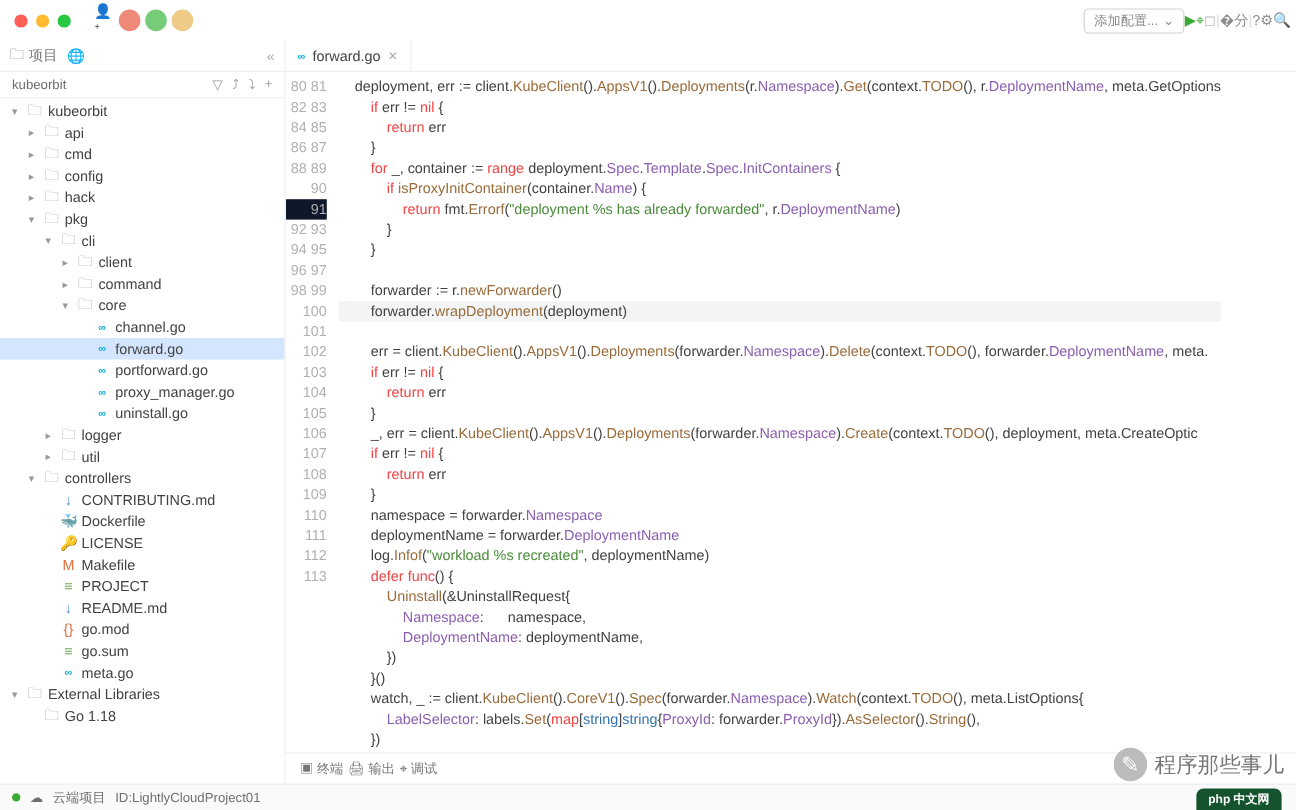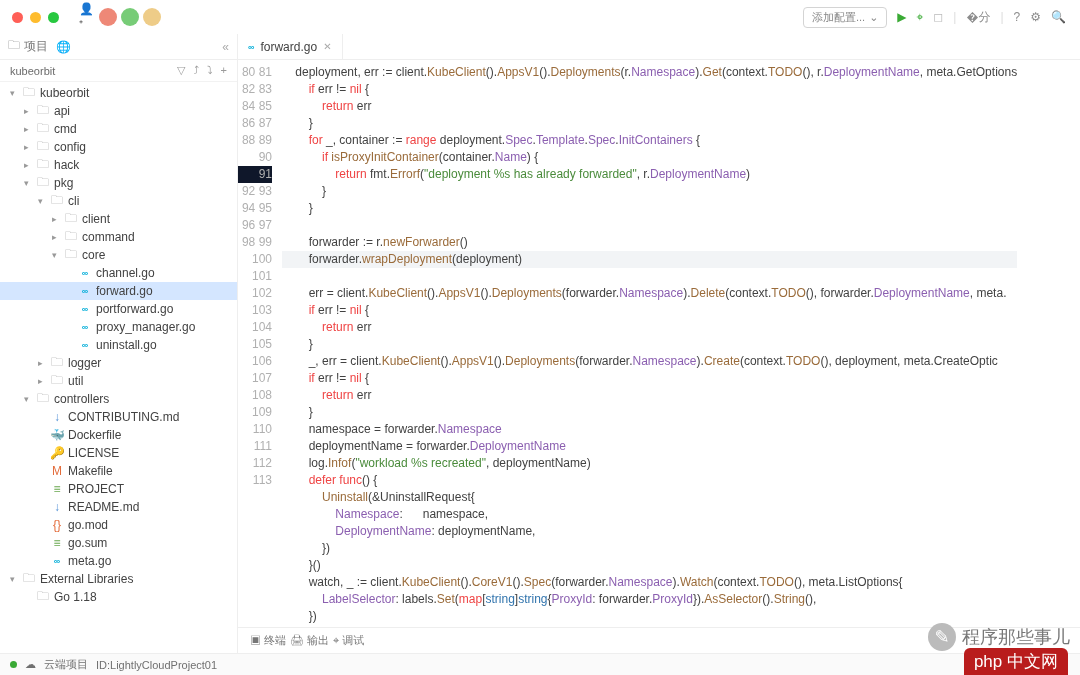--- a/index.html
+++ b/index.html
@@ -3,21 +3,21 @@
 <meta charset="utf-8">
 <style>
 * { margin:0; padding:0; box-sizing:border-box; font-family:-apple-system,BlinkMacSystemFont,"Segoe UI",sans-serif; }
 body { background:#fff; color:#424242; font-size:12px; width:1080px; height:675px; overflow:hidden; position:relative; }
 .traffic { display:flex; gap:7px; padding:10px 12px; align-items:center; }
 .dot { width:11px; height:11px; border-radius:50%; }
 .tl-red{background:#ff5f57}.tl-yellow{background:#febc2e}.tl-green{background:#28c840}
 .toolbar { position:absolute; top:0; left:0; right:0; height:34px; display:flex; align-items:center; }
 .toolbar .avatars { margin-left:8px; display:flex; gap:4px; align-items:center }
 .avatar { width:18px; height:18px; border-radius:50%; display:inline-block }
-.toolbar .right { margin-left:auto; display:flex; align-items:center; gap:10px; padding-right:14px; color:#8c8c8c; }
+.toolbar .right { margin-left:auto; display:flex; align-items:center; padding-right:4px; color:#8c8c8c; }
 .run-cfg { border:1px solid #d4d4d4; border-radius:4px; padding:2px 8px; font-size:11px; color:#888; display:flex; align-items:center; gap:4px; }
 .play{color:#3aaa35}.bug{color:#3aaa35}
 .icon-btn { width:16px; height:16px; display:flex; align-items:center; justify-content:center; cursor:pointer; }
 .main { display:flex; position:absolute; top:34px; left:0; right:0; bottom:22px; }
 .sidebar { width:238px; border-right:1px solid #eee; display:flex; flex-direction:column; }
 .side-tabs { display:flex; align-items:center; border-bottom:1px solid #eee; height:26px; padding:0 8px; gap:8px; color:#7a7a7a }
 .side-tabs .proj { display:flex; align-items:center; gap:4px; font-size:12px; }
 .breadcrumb { padding:4px 10px; font-size:11px; color:#6b6b6b; display:flex; align-items:center; justify-content:space-between; border-bottom:1px solid #f2f2f2; }
 .bc-actions{display:flex;gap:8px;color:#9a9a9a}
 .tree { overflow:auto; font-size:12px; padding-top:2px; }
@@ -37,21 +37,21 @@
 .lines { padding:4px 0; white-space:pre; }
 .hl-line{background:#f2f4f6;display:inline-block;width:100%}
 .hl-gut{background:#0f172a;display:block}
 
 .kw{color:#ef4444}.fn{color:#9a6b3a}.str{color:#4a8b3b}.id{color:#8b5fb0}.ty{color:#3174ad}
 .bottom-tool { height:26px; border-top:1px solid #eee; display:flex; align-items:center; gap:4px; padding:0 12px; color:#777; font-size:11px }
 .bottom-bar { position:absolute; bottom:0; left:0; right:0; height:22px; background:#fafafa; border-top:1px solid #eee; display:flex; align-items:center; padding:0 10px; font-size:11px; color:#707070; gap:8px}
 .status-dot{width:7px;height:7px;border-radius:50%;background:#3aaa35}
 .watermark { position:absolute; right:10px; bottom:24px; display:flex; align-items:center; gap:6px; color:#777; font-size:18px; font-weight:500; }
 .watermark .wx{width:28px;height:28px;border-radius:50%;background:#bbb;display:flex;align-items:center;justify-content:center;color:#fff}
-.php-badge{position:absolute;right:12px;bottom:0;background:#b91c1c;color:#fff;font-weight:normal;padding:2px 10px;border-radius:6px 6px 0 0;font-size:17px}
+.php-badge{position:absolute;right:12px;bottom:0;background:#14532d;color:#fff;font-weight:bold;padding:2px 10px;border-radius:6px 6px 0 0;font-size:10px}
 </style>
 </head>
 <body>
 
 <div class="toolbar">
   <div class="traffic">
     <span class="dot tl-red"></span>
     <span class="dot tl-yellow"></span>
     <span class="dot tl-green"></span>
   </div>

